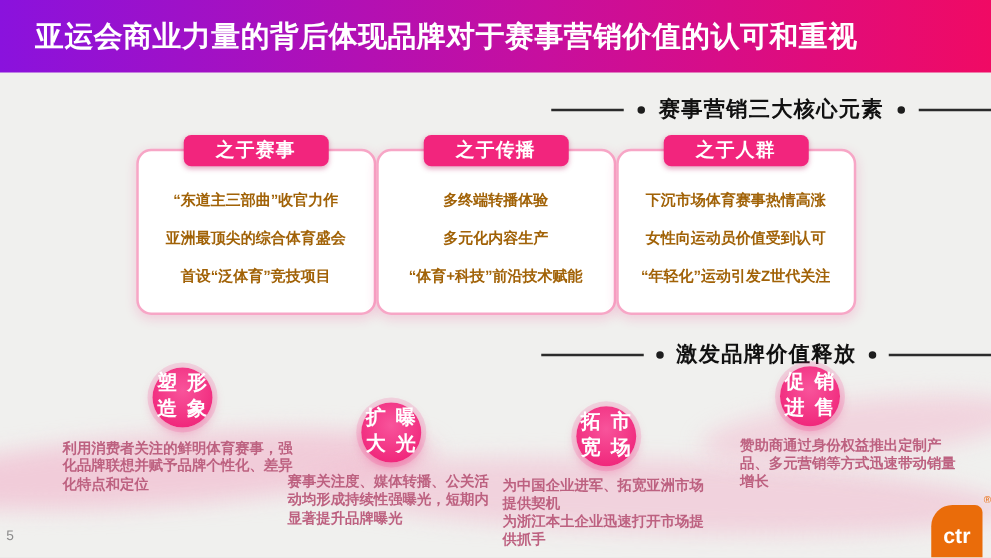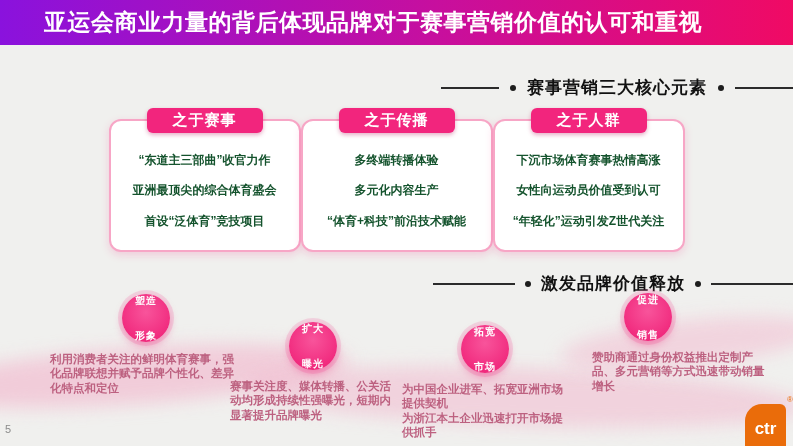--- a/index.html
+++ b/index.html
@@ -4,23 +4,23 @@
 <style>
   * { margin:0; padding:0; box-sizing:border-box; }
   html,body { background:#e8e8e8; }
   body { font-family:"Liberation Sans", sans-serif; }
   .slide {
     position:relative; width:793px; height:446px;
     background:#f0f0ee; overflow:hidden;
   }
   
   .banner {
-    position:absolute; left:0; top:0; width:793px; height:45px;
+    position:absolute; left:0; top:0; width:793px; height:58px;
     background:linear-gradient(90deg,#8a12dd 0%, #c70f9e 55%, #f00a64 100%);
-    display:flex; align-items:center; padding-left:44px; z-index:2;
+    display:flex; align-items:center; padding-left:28px; z-index:2;
   }
   .banner-title {
     color:#ffffff; font-size:23px; font-weight:700; letter-spacing:0.5px;
     white-space:nowrap;
   }
   
   .sec-title {
     position:absolute; left:0; width:793px; display:flex;
     align-items:center; justify-content:flex-end; gap:11px; z-index:2;
   }
@@ -43,38 +43,38 @@
     display:flex; flex-direction:column; justify-content:space-evenly;
     padding:16px 6px 6px 6px;
   }
   .card-tab {
     position:absolute; top:-13px; left:50%; transform:translateX(-50%);
     background:#f2257d; color:#ffffff; font-size:15px; font-weight:700;
     padding:3px 26px; border-radius:6px; white-space:nowrap;
     box-shadow:0 2px 4px rgba(180,20,90,0.35); letter-spacing:1px;
   }
   .card-item {
-    text-align:center; font-size:12px; font-weight:700; color:#14532d;
+    text-align:center; font-size:12px; font-weight:700; color:#a16207;
     line-height:1.25;
   }
   
   .swoosh { position:absolute; border-radius:50%; filter:blur(9px); z-index:0; }
   .swoosh.s1 { left:-80px; top:348px; width:430px; height:56px;
     background:rgba(242,174,200,0.55); transform:rotate(-4deg); }
   .swoosh.s2 { left:245px; top:368px; width:560px; height:58px;
     background:rgba(242,174,200,0.45); transform:rotate(2deg); }
   .swoosh.s3 { left:560px; top:320px; width:260px; height:46px;
     background:rgba(242,174,200,0.42); transform:rotate(-6deg); }
   
   .bubble {
     position:absolute; width:48px; height:48px; border-radius:50%;
     background:radial-gradient(circle at 50% 38%, #f8549b, #ee1a72);
     box-shadow:0 0 0 4px rgba(242,37,125,0.14), 0 4px 9px rgba(238,26,114,0.35);
-    display:flex; flex-direction:column; align-items:center; justify-content:space-between;
-    color:#ffffff; font-size:10px; font-weight:700; line-height:1.3;
+    display:flex; flex-direction:row; align-items:center; justify-content:center;
+    color:#ffffff; font-size:16px; font-weight:700; line-height:1.3;
     letter-spacing:1px; z-index:2; text-align:center;
   }
   .bubble.c1 { left:122px; top:294px; }
   .bubble.c2 { left:289px; top:322px; }
   .bubble.c3 { left:461px; top:325px; }
   .bubble.c4 { left:624px; top:293px; }
   .note {
     position:absolute; text-align:left; font-size:11.5px; font-weight:700;
     color:#bd6180; line-height:1.25; z-index:2;
   }

